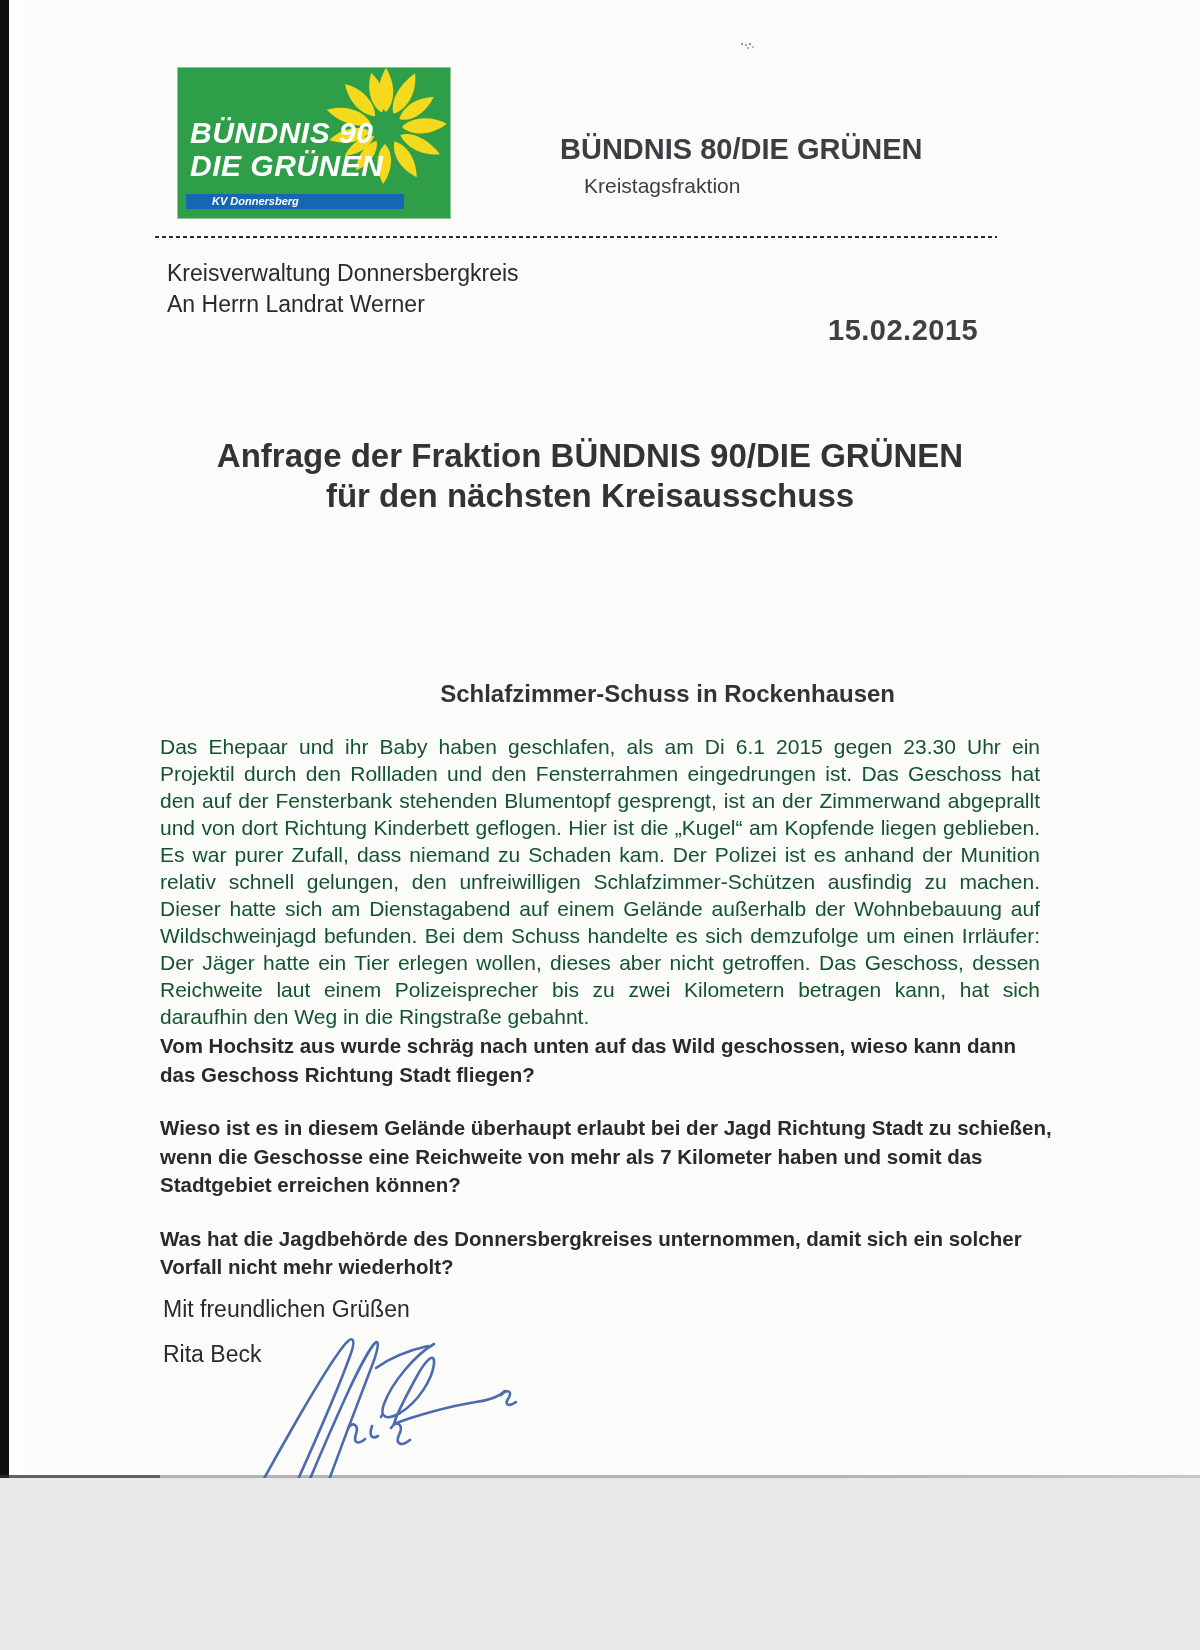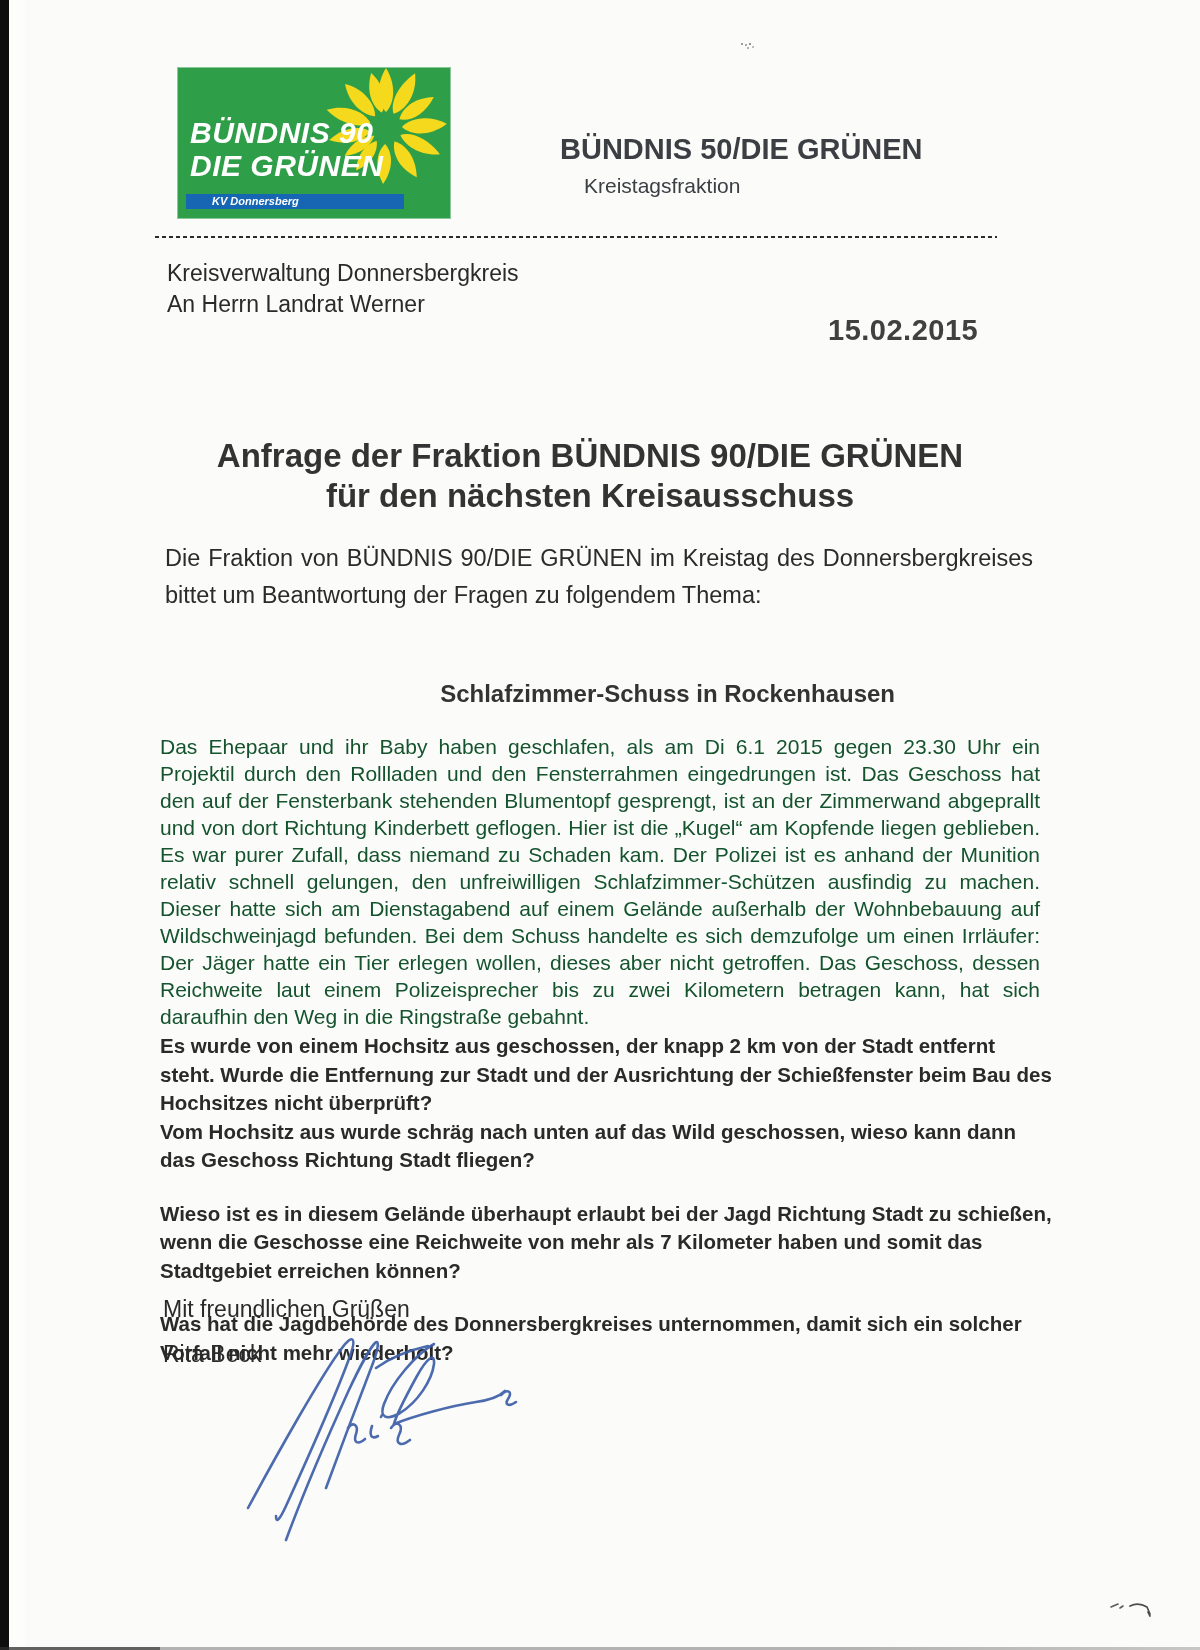--- a/index.html
+++ b/index.html
@@ -1,17 +1,17 @@
 <!DOCTYPE html>
 <html><head>
 <meta charset="utf-8">
 <style>
   html,body{margin:0;padding:0;background:#e8e8e8;}
   .page{
-    position:relative;width:1200px;height:1650px;margin:0 auto;
+    position:relative;width:1200px;height:1478px;margin:0 auto;
     background:#fbfbf9;overflow:hidden;
     font-family:"Liberation Sans",sans-serif;color:#222;
   }
   
   .scan-bar-left{position:absolute;left:0;top:0;width:9px;height:100%;background:#0e0e0e;}
   .scan-strip-left{position:absolute;left:9px;top:0;width:16px;height:100%;background:#fdfdfc;}
   .scan-line-bottom{position:absolute;left:0;bottom:0;width:100%;height:3px;
     background:linear-gradient(to right,#2d2d2d 0 160px,#9a9a9a 160px 70%,#b5b5b5);opacity:.75;}
   .smudge-top{position:absolute;left:741px;top:43px;width:2px;height:2px;background:#9c9c9c;
     box-shadow:4px 1px #aaa,8px 0 #949494,6px 4px #b3b3b3,11px 3px #bdbdbd;}
@@ -113,43 +113,41 @@
           </g>
       </g>
     </svg>
     <div class="logo-text">
       <div>BÜNDNIS 90</div>
       <div>DIE GRÜNEN</div>
     </div>
     <div class="logo-stripe">KV Donnersberg</div>
   </div>
 
-  <div class="org">BÜNDNIS 50/DIE GRÜNEN</div>
+  <div class="org">BÜNDNIS 80/DIE GRÜNEN</div>
   <div class="org-sub">Kreistagsfraktion</div>
   <div class="sep"></div>
 
   <div class="recipient">
     <div>Kreisverwaltung Donnersbergkreis</div>
     <div>An Herrn Landrat Werner</div>
   </div>
   <div class="date">15.02.2015</div>
 
   <div class="title">
     <div>Anfrage der Fraktion BÜNDNIS 90/DIE GRÜNEN</div>
     <div>für den nächsten Kreisausschuss</div>
   </div>
 
-  <div class="intro">Die Fraktion von  BÜNDNIS 90/DIE GRÜNEN im Kreistag des Donnersbergkreises bittet um Beantwortung der Fragen  zu folgendem Thema:</div>
 
   <div class="subject">Schlafzimmer-Schuss in Rockenhausen</div>
 
   <div class="bodytext">Das Ehepaar und ihr Baby haben geschlafen, als am Di 6.1 2015 gegen 23.30 Uhr ein Projektil durch den Rollladen und den Fensterrahmen eingedrungen ist. Das Geschoss hat den auf der Fensterbank stehenden Blumentopf gesprengt, ist an der Zimmerwand abgeprallt und von dort Richtung Kinderbett geflogen. Hier ist die „Kugel“ am Kopfende liegen geblieben. Es war purer Zufall, dass niemand zu Schaden kam. Der Polizei ist es anhand der Munition relativ schnell gelungen, den unfreiwilligen Schlafzimmer-Schützen ausfindig zu machen. Dieser hatte sich am Dienstagabend auf einem Gelände außerhalb der Wohnbebauung auf Wildschweinjagd befunden. Bei dem Schuss handelte es sich demzufolge um einen Irrläufer: Der Jäger hatte ein Tier erlegen wollen, dieses aber nicht getroffen. Das Geschoss, dessen Reichweite laut einem Polizeisprecher bis zu zwei Kilometern betragen kann, hat sich daraufhin den Weg in die Ringstraße gebahnt.</div>
 
   <div class="questions">
-    <p>Es wurde von einem Hochsitz aus geschossen, der knapp 2 km von der Stadt entfernt steht. Wurde die Entfernung zur Stadt und der Ausrichtung der Schießfenster beim Bau des Hochsitzes nicht überprüft?</p>
     <p>Vom Hochsitz aus wurde schräg nach unten auf das Wild geschossen, wieso kann dann das Geschoss Richtung Stadt fliegen?</p>
     <p class="gap">Wieso ist es in diesem Gelände überhaupt erlaubt bei der Jagd Richtung Stadt zu schießen, wenn die Geschosse eine Reichweite von mehr als 7 Kilometer haben und somit das Stadtgebiet erreichen können?</p>
     <p class="gap">Was hat die Jagdbehörde des Donnersbergkreises unternommen, damit sich ein solcher Vorfall nicht mehr wiederholt?</p>
   </div>
 
   <div class="closing">Mit freundlichen Grüßen</div>
   <div class="signer">Rita Beck</div>
 
   <svg class="signature" width="300" height="240" viewBox="0 0 300 240">
     <g fill="none" stroke="#3e5fa8" stroke-width="2.6" stroke-linecap="round" stroke-linejoin="round" opacity="0.92">

